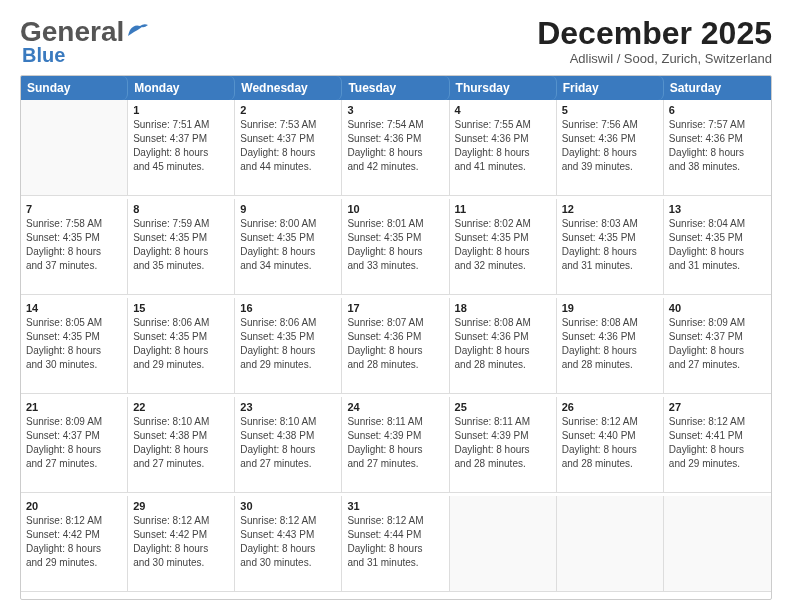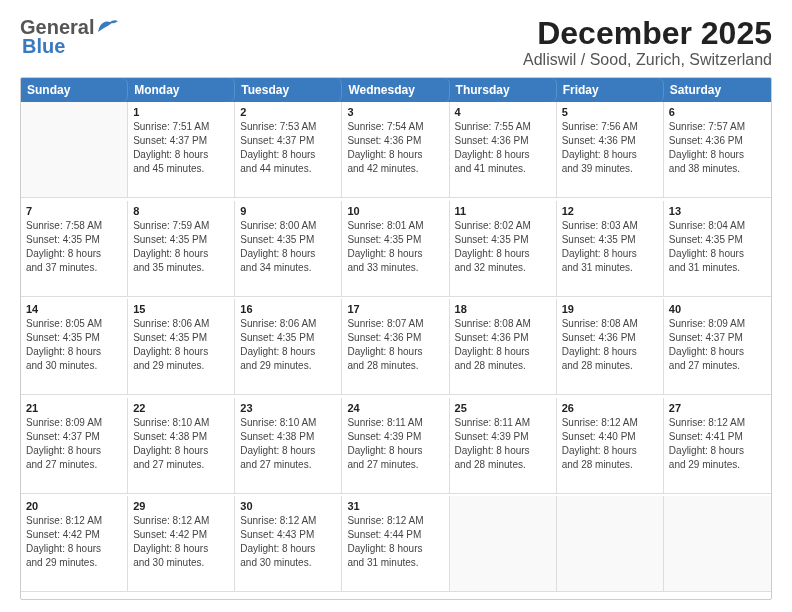--- a/index.html
+++ b/index.html
@@ -31,21 +31,21 @@
     .title-block {
       text-align: right;
     }
     .month-title {
       font-size: 32px;
       font-weight: bold;
       color: #222;
       line-height: 1.1;
     }
     .subtitle {
-      font-size: 16px;
+      font-size: 13px;
       color: #555;
     }
     .calendar {
       flex: 1;
       border: 1px solid #ccc;
       border-radius: 2px;
       overflow: hidden;
     }
     .cal-header {
       display: grid;
@@ -93,39 +93,39 @@
       color: #444;
     }
   </style>
 </head>
 <body>
 
 <div class="page">
   <div class="header">
     <div class="logo">
       <div style="display:flex;align-items:center;">
-        <span style="font-size:20px;font-weight:bold;color:#555;">General</span>
+        <span style="font-size:28px;font-weight:bold;color:#555;">General</span>
         <svg width="22" height="16" viewBox="0 0 22 16" style="margin-left:2px;margin-top:-4px;">
           <path d="M4 8 Q8 2 14 4 Q18 1 22 3 Q18 6 16 5 Q12 8 8 10 Q5 12 2 14 Q3 10 4 8Z" fill="#3a7abf"></path>
         </svg>
       </div>
       <span style="font-size:20px;font-weight:bold;color:#3a7abf;margin-top:-4px;margin-left:2px;">Blue</span>
     </div>
     <div class="title-block">
       <div class="month-title">December 2025</div>
       <div class="subtitle">Adliswil / Sood, Zurich, Switzerland</div>
     </div>
   </div>
 
   <div class="calendar">
     <div class="cal-header">
     <div class="cal-header-cell">Sunday</div>
         <div class="cal-header-cell">Monday</div>
+        <div class="cal-header-cell">Wednesday</div>
         <div class="cal-header-cell">Tuesday</div>
-        <div class="cal-header-cell">Wednesday</div>
         <div class="cal-header-cell">Thursday</div>
         <div class="cal-header-cell">Friday</div>
         <div class="cal-header-cell">Saturday</div>
       </div>
     <div class="cal-body">
     <div class="cal-cell empty"></div>
         <div class="cal-cell">
           <span class="day-num">1</span>
           <div class="cell-text">Sunrise: 7:51 AM<br>Sunset: 4:37 PM<br>Daylight: 8 hours<br>and 45 minutes.</div>
         </div>

